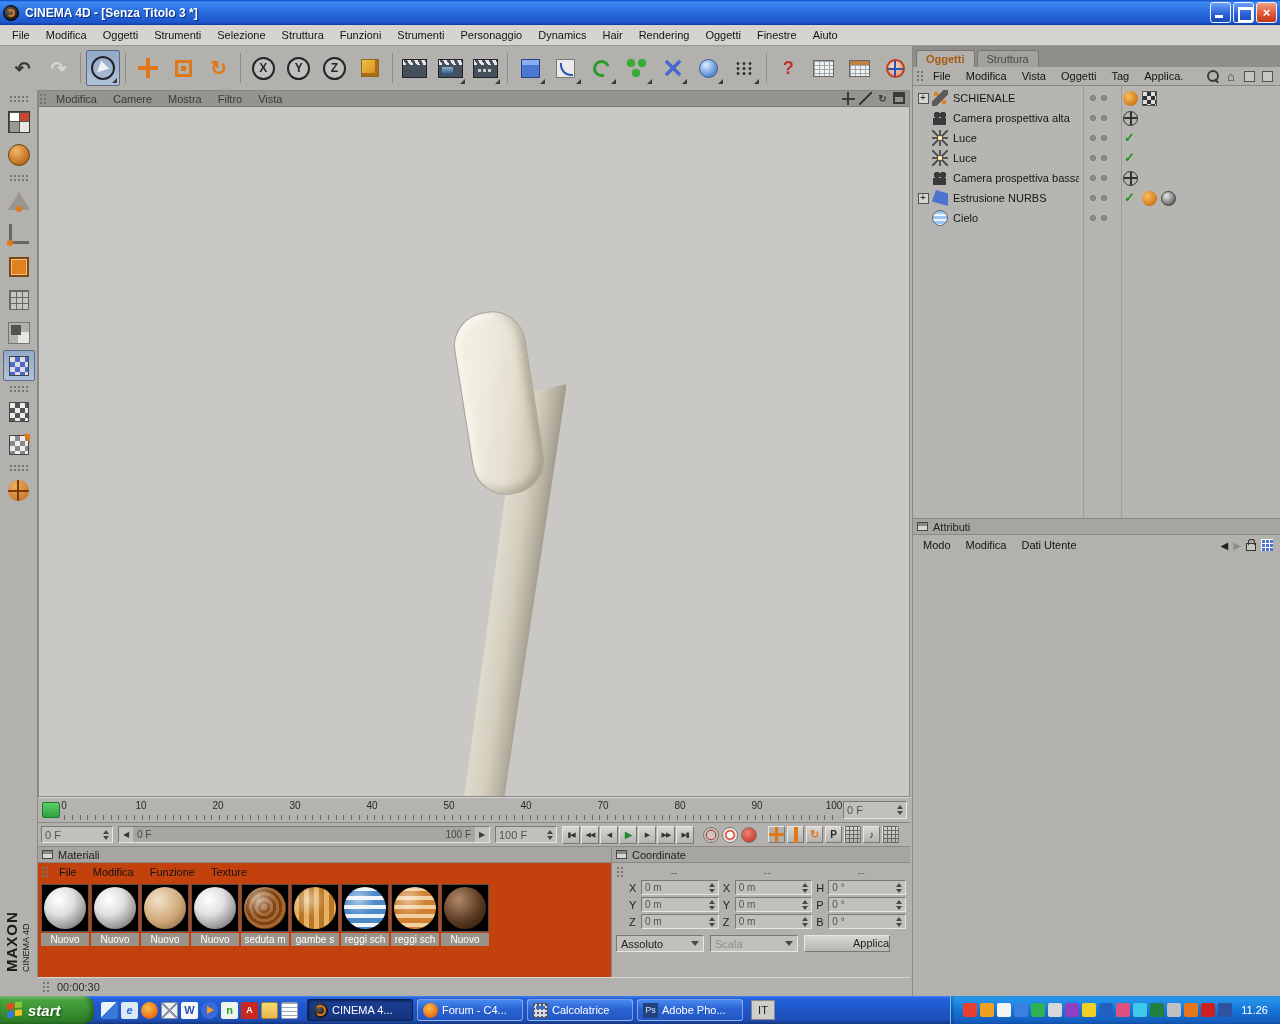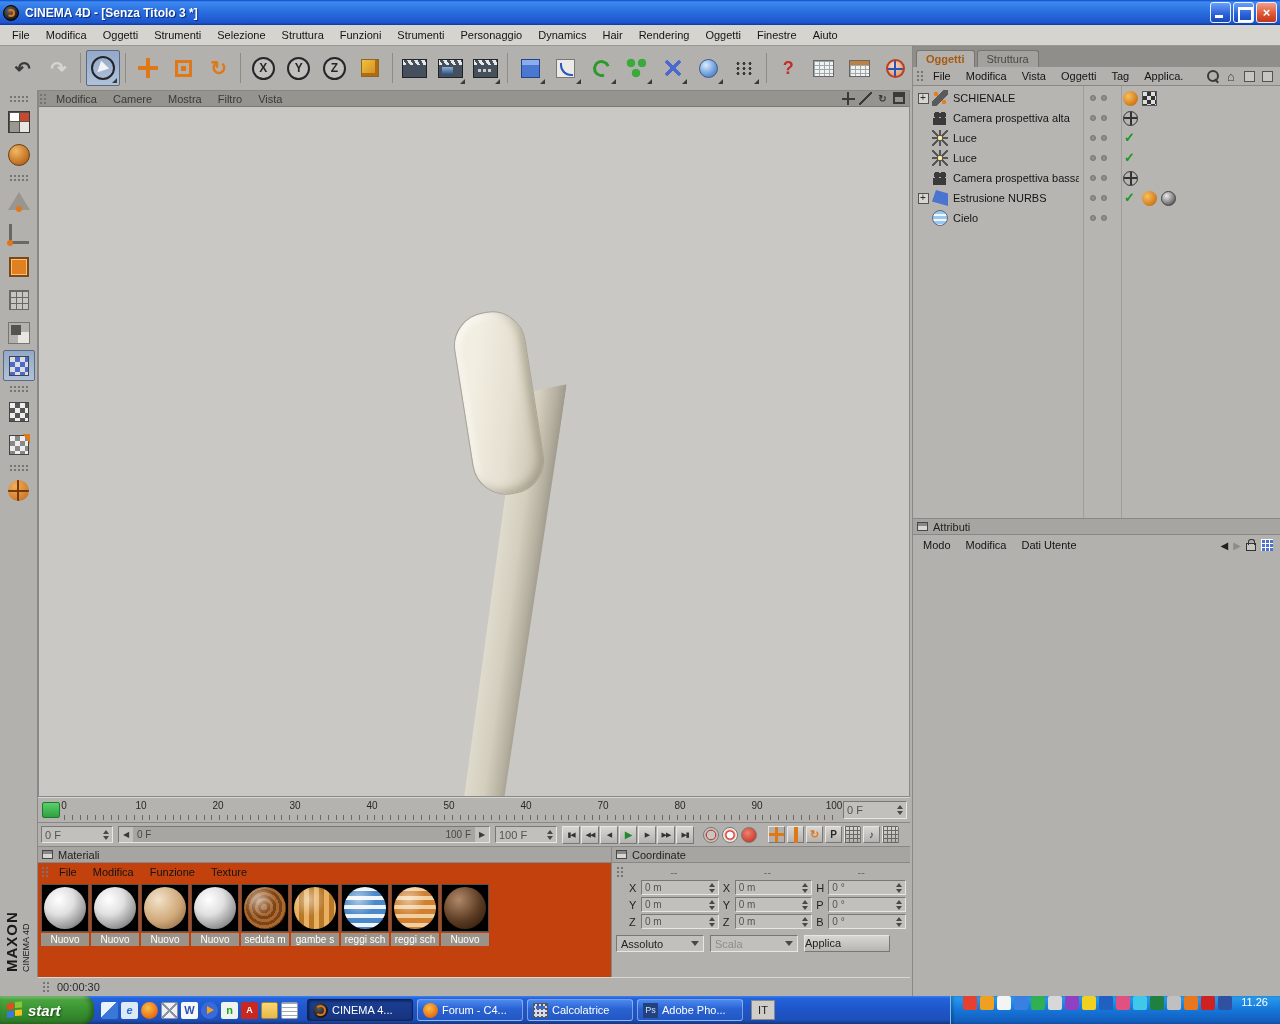--- a/index.html
+++ b/index.html
@@ -158,21 +158,21 @@
 .chead{display:flex;align-items:center;padding:3px 4px 1px 4px;gap:4px}
 .ccol{width:90px;text-align:center;color:#6a6863}
 .crow{display:flex;gap:4px;padding:1px 4px;align-items:center}
 .ccell{display:flex;align-items:center;gap:3px;width:90px}
 .clabel{width:9px;color:#23221f}
 .cfield{flex:1;height:15px;font-size:10px}
 .cbot{display:flex;gap:6px;padding:5px 4px 0 4px;align-items:center}
 .cdrop{width:88px;height:17px;background:#c2c0bc;border:1px solid;border-color:#7a7874 #e8e6e2 #e8e6e2 #7a7874;display:flex;align-items:center;justify-content:space-between;padding:0 4px;color:#23221f}
 .cdrop.dis{color:#8e8c88}
 .dtri{width:0;height:0;border-left:4px solid transparent;border-right:4px solid transparent;border-top:5px solid #4a4846}
-.capply{width:86px;height:17px;background:linear-gradient(#d8d6d2,#b8b6b2);border:1px solid;border-color:#e8e6e2 #7a7876 #7a7876 #e8e6e2;text-align:left;line-height:15px;color:#23221f}
+.capply{width:86px;height:17px;background:linear-gradient(#d8d6d2,#b8b6b2);border:1px solid;border-color:#e8e6e2 #7a7876 #7a7876 #e8e6e2;text-align:right;line-height:15px;color:#23221f}
 
 
 .rightpanel{position:absolute;left:912px;top:46px;width:368px;height:950px;background:#b3b1ae;border-left:1px solid #8a8886}
 .om-tabs{height:21px;background:#908e8a;display:flex;align-items:flex-end;padding:4px 0 0 3px;gap:2px}
 .tab{padding:2px 9px 2px 9px;border-radius:3px 3px 0 0;border:1px solid #77756f;border-bottom:none}
 .tab.on{background:#b3b1ae;color:#a85a10;font-weight:bold}
 .tab.off{background:#a3a19d;color:#4a4846}
 .om-menu{height:18px;display:flex;align-items:center;gap:1px;padding:0 3px}
 .om-icons{margin-left:auto;display:flex;gap:4px;align-items:center;padding-right:3px}
 .omi{width:14px;height:14px;display:flex;align-items:center;justify-content:center;color:#3a3a38}
@@ -241,21 +241,21 @@
 .task{width:106px;height:22px;margin:0 2px;background:linear-gradient(180deg,#4a8af0,#2a62d2 45%,#2258c4);border-radius:3px;border:1px solid rgba(255,255,255,.4);display:flex;align-items:center;gap:4px;padding:0 5px;color:#fff}
 .task.active{background:linear-gradient(180deg,#1b3f97,#16337d);border-color:rgba(0,0,0,.4);box-shadow:inset 1px 1px 3px rgba(0,0,0,.5)}
 .tlabel{white-space:nowrap;overflow:hidden;font-size:11px}
 .ticon{width:15px;height:15px;flex:none;display:flex;align-items:center;justify-content:center}
 .ti-c4d{background:radial-gradient(circle at 38% 35%,#5a5a5a,#101010 75%);border-radius:50%;position:relative}
 .ti-c4d::after{content:"";position:absolute;inset:2px;border:2px solid #e07818;border-radius:50%;border-left-color:transparent}
 .ti-firefox{background:radial-gradient(circle at 40% 35%,#f8c048,#e86a10 70%,#b84808);border-radius:50%}
 .ti-calculator{background:#d8dce8;border:1px solid #556;background-image:linear-gradient(#3a6ac8,#3a6ac8),radial-gradient(#556 1px,transparent 1.3px);background-size:9px 3px,4px 4px;background-position:2px 2px,2px 7px;background-repeat:no-repeat,repeat}
 .ti-photoshop{background:#23417c;color:#cfe0ff;font-size:9px}.ti-photoshop::before{content:"Ps"}
 .lang{margin-left:6px;width:24px;height:20px;background:#cfcdc9;border:1px solid #8a8886;color:#23221f;text-align:center;line-height:18px}
-.tray{margin-left:auto;height:28px;display:flex;align-items:flex-start;gap:3px;background:linear-gradient(180deg,#2a9ef0 0%,#1576d8 50%,#1258b8 100%);padding:0 6px 0 12px;border-left:1px solid #7ec0f8;box-shadow:inset 2px 0 3px rgba(0,0,0,.25)}
+.tray{margin-left:auto;height:28px;display:flex;align-items:center;gap:3px;background:linear-gradient(180deg,#2a9ef0 0%,#1576d8 50%,#1258b8 100%);padding:0 6px 0 12px;border-left:1px solid #7ec0f8;box-shadow:inset 2px 0 3px rgba(0,0,0,.25)}
 .tri{width:14px;height:14px;border-radius:2px}
 .tri:nth-of-type(1){background:#e84030}.tri:nth-of-type(2){background:#f0a020}.tri:nth-of-type(3){background:#f4f4f4}.tri:nth-of-type(4){background:#3a80e0}
 .tri:nth-of-type(5){background:#30b050}.tri:nth-of-type(6){background:#d8d8d8}.tri:nth-of-type(7){background:#9040c0}.tri:nth-of-type(8){background:#f0d020}
 .tri:nth-of-type(9){background:#2060c0}.tri:nth-of-type(10){background:#e05080}.tri:nth-of-type(11){background:#40c8e8}.tri:nth-of-type(12){background:#208040}
 .tri:nth-of-type(13){background:#c0c0c0}.tri:nth-of-type(14){background:#e87820}.tri:nth-of-type(15){background:#d02020}.tri:nth-of-type(16){background:#3050a0}
 .clock{color:#fff;padding:0 6px;font-size:11px}
 </style>
 </head>
 <body>
 

